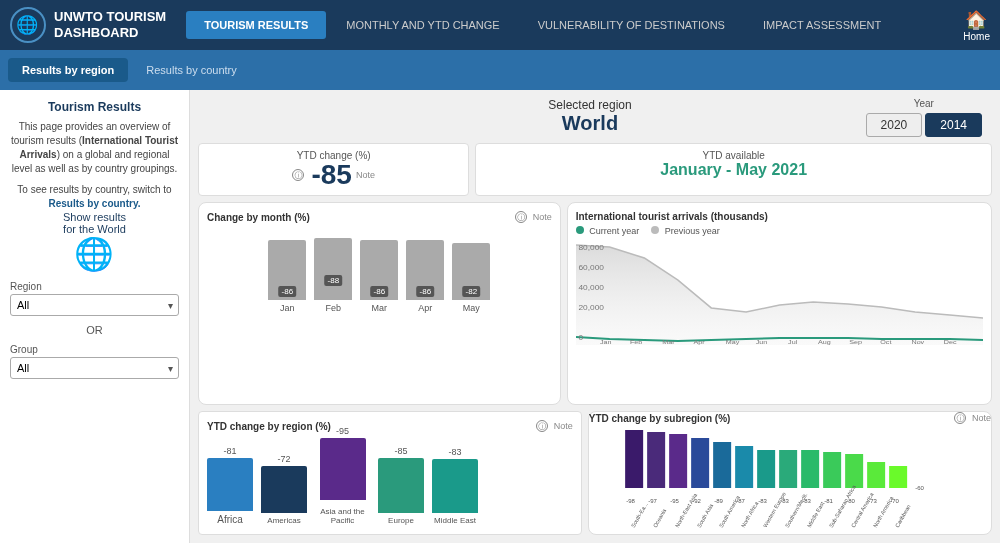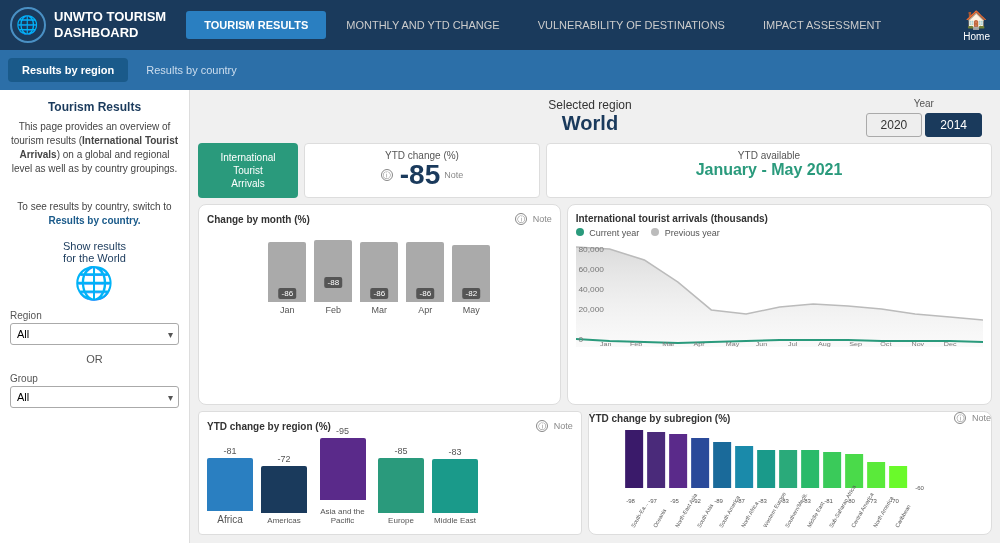--- a/index.html
+++ b/index.html
@@ -22,23 +22,23 @@
     .sub-header { background: #2c6fa8; display: flex; align-items: center; height: 40px; padding: 0 8px; gap: 4px; }
     .sub-tab { padding: 6px 14px; color: #cde; font-size: 11px; cursor: pointer; border-radius: 3px; }
     .sub-tab.active { background: #1a5a8a; color: white; font-weight: bold; border-radius: 4px; }
 
     
     .main { display: flex; height: calc(543px - 90px); }
 
     
     .sidebar { width: 190px; background: white; padding: 10px; border-right: 1px solid #ddd; overflow-y: auto; flex-shrink: 0; }
     .sidebar-title { font-size: 12px; font-weight: bold; color: #1a3a5c; text-align: center; margin-bottom: 6px; }
-    .sidebar-desc { font-size: 10px; color: #444; text-align: center; line-height: 1.4; margin-bottom: 24px; }
+    .sidebar-desc { font-size: 10px; color: #444; text-align: center; line-height: 1.4; margin-bottom: 7px; }
     .sidebar-desc b { font-weight: bold; }
-    .sidebar-switch { font-size: 10px; color: #444; text-align: center; line-height: 1.4; margin-bottom: 12px; }
+    .sidebar-switch { font-size: 10px; color: #444; text-align: center; line-height: 1.4; }
     .sidebar-switch b { color: #1a5a8a; font-weight: bold; cursor: pointer; }
     .show-world { text-align: center; color: #1a3a5c; font-size: 11px; margin-bottom: 8px; }
     .sidebar-label { font-size: 10px; color: #555; margin-bottom: 2px; margin-top: 8px; }
     .sidebar-select { width: 100%; padding: 4px 6px; border: 1px solid #aaa; border-radius: 3px; font-size: 11px; background: white; cursor: pointer; appearance: none; position: relative; }
     .select-wrapper { position: relative; }
     .select-wrapper::after { content: '▾'; position: absolute; right: 6px; top: 50%; transform: translateY(-50%); font-size: 10px; color: #555; pointer-events: none; }
     .or-label { text-align: center; font-size: 11px; color: #555; margin: 8px 0; }
 
     
     .content { flex: 1; padding: 8px; display: flex; flex-direction: column; gap: 6px; overflow: hidden; }
@@ -165,25 +165,20 @@
           <div class="year-label">Year</div>
           <div class="year-btns">
             <button class="year-btn">2020</button>
             <button class="year-btn active">2014</button>
           </div>
         </div>
       </div>
     </div>
 
     <div class="metrics-row">
-      <div class="metric-card">
-        <div>International</div>
-        <div>Tourist</div>
-        <div>Arrivals</div>
-      </div>
       <div class="metric-ytd">
         <div class="metric-ytd-label">YTD change (%)</div>
         <div style="display:flex; align-items:center; justify-content:center; gap:4px;">
           <span class="info-icon">ⓘ</span>
           <span class="metric-ytd-value">-85</span>
           <span class="metric-ytd-note">Note</span>
         </div>
       </div>
       <div class="metric-available">
         <div class="metric-ytd-label">YTD available</div>

